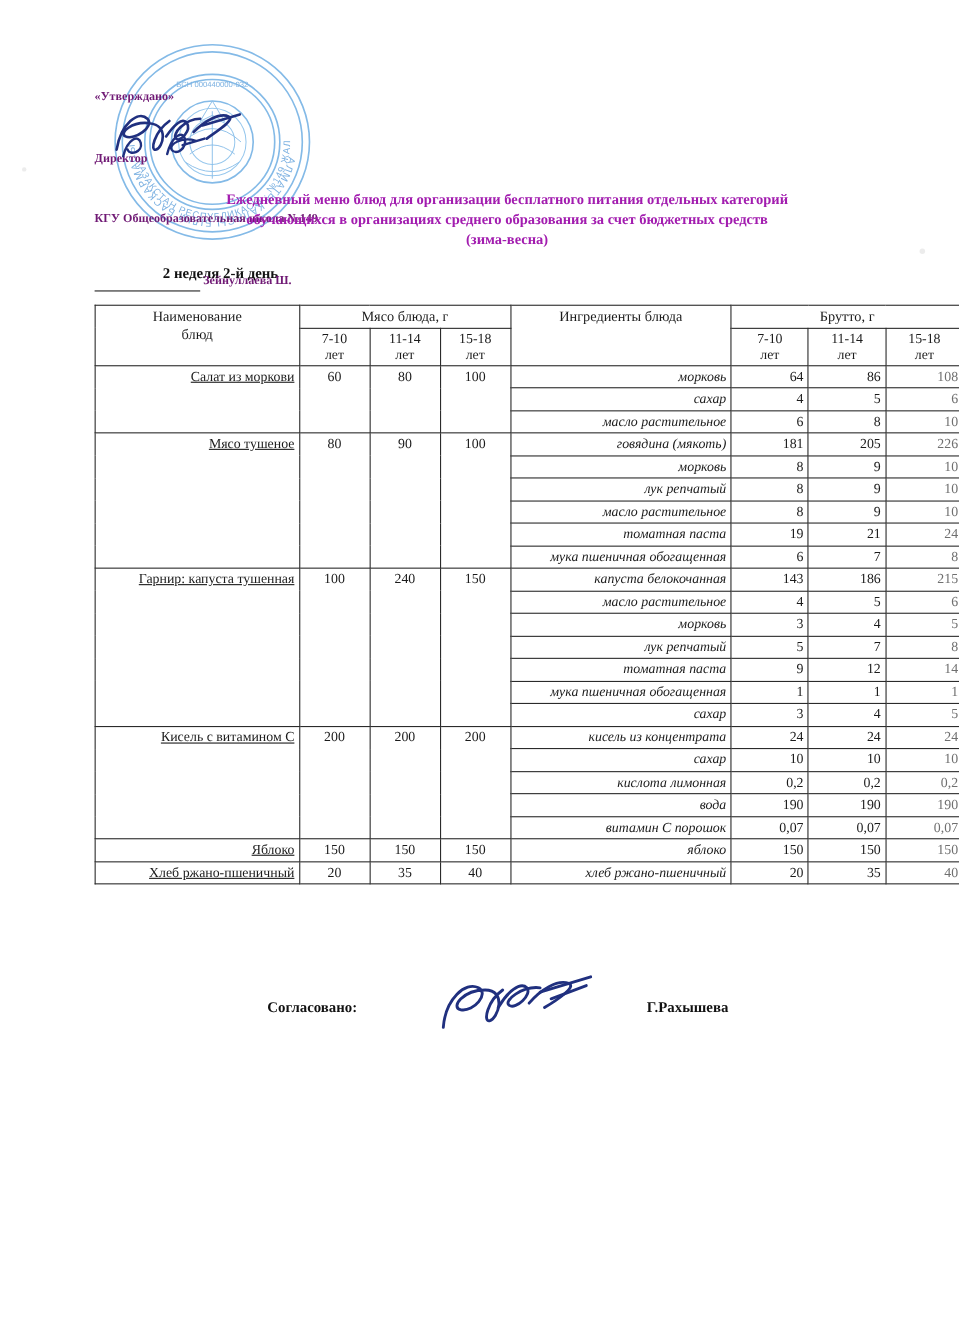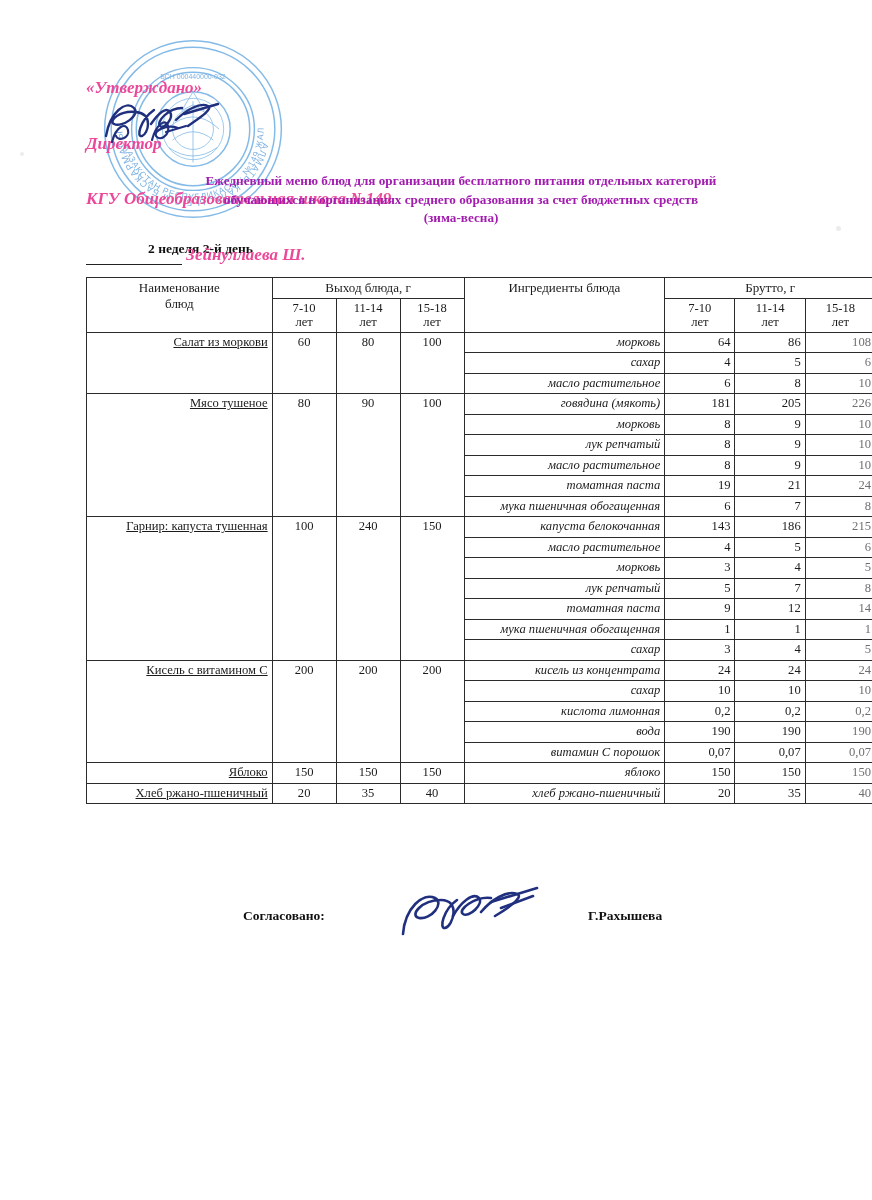--- a/index.html
+++ b/index.html
@@ -7,25 +7,24 @@
   .page{
     position:relative;
     width:872px;height:1200px;
     background:#ffffff;
     overflow:hidden;
     box-sizing:border-box;
   }
   
   .approval{
     position:absolute;left:86px;top:42px;
-    font-size:17px;line-height:18.5px;
-    color:#ec4899;
+    font-size:11px;line-height:18.5px;
+    color:#701a75;
     white-space:pre;
     z-index:3;
-    font-style:italic;
   }
   .approval .ln{display:block;font-weight:bold;}
   .sig-line{display:inline-block;border-bottom:1px solid #222;}
   .u1{width:96px;}
   .u2{width:28px;}
   .u3{width:88px;}
 
   
   .seal{
     position:absolute;left:100px;top:36px;
@@ -187,21 +186,21 @@
         <col class="c6">
         <col class="c7">
         <col class="c8">
     </colgroup>
     <thead>
       <tr>
         <th class="hd" rowspan="2">
           <div>Наименование</div>
           <div>блюд</div>
         </th>
-        <th class="hd" colspan="3">Выход блюда, г</th>
+        <th class="hd" colspan="3">Мясо блюда, г</th>
         <th class="hd" rowspan="2">Ингредиенты блюда</th>
         <th class="hd" colspan="3">Брутто, г</th>
       </tr>
       <tr>
         <th class="hd sub">
           <div>7-10</div>
           <div>лет</div>
         </th>
         <th class="hd sub">
           <div>11-14</div>

